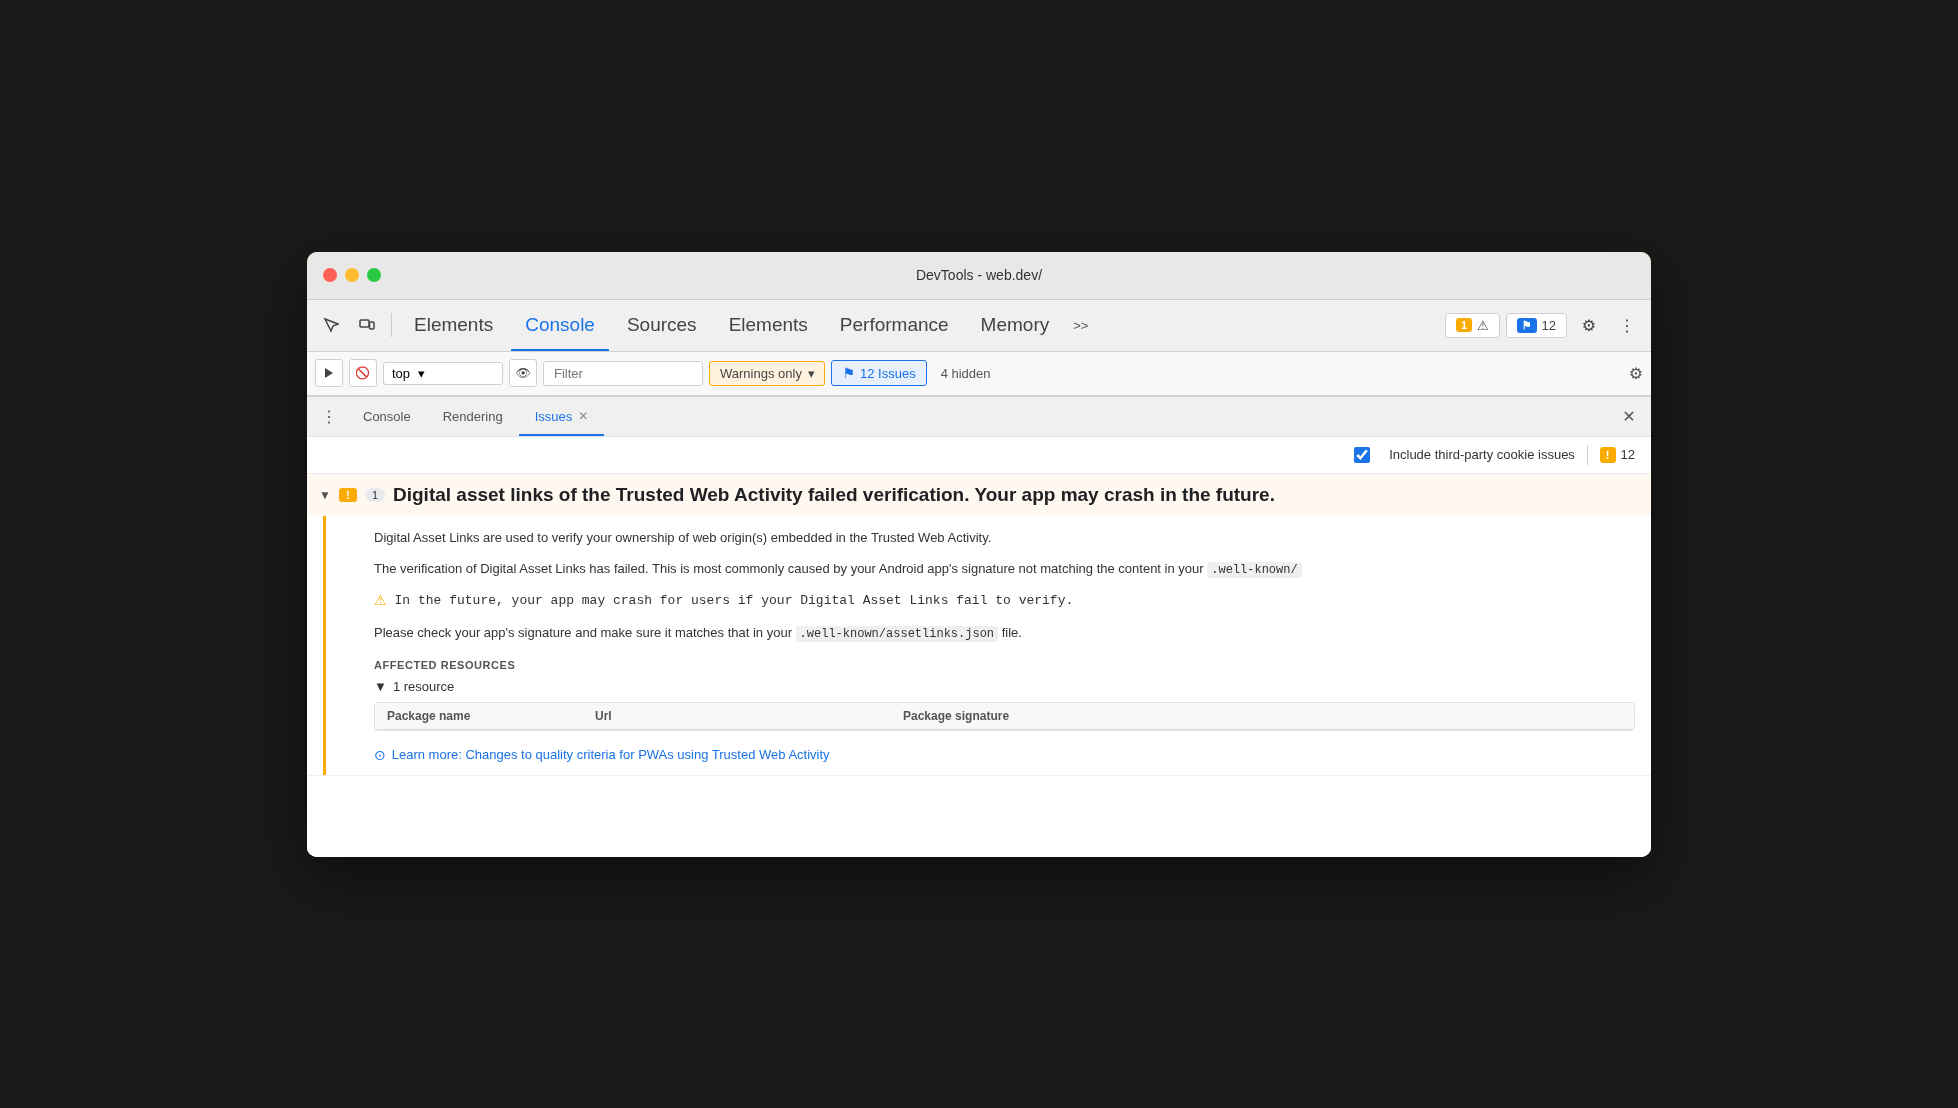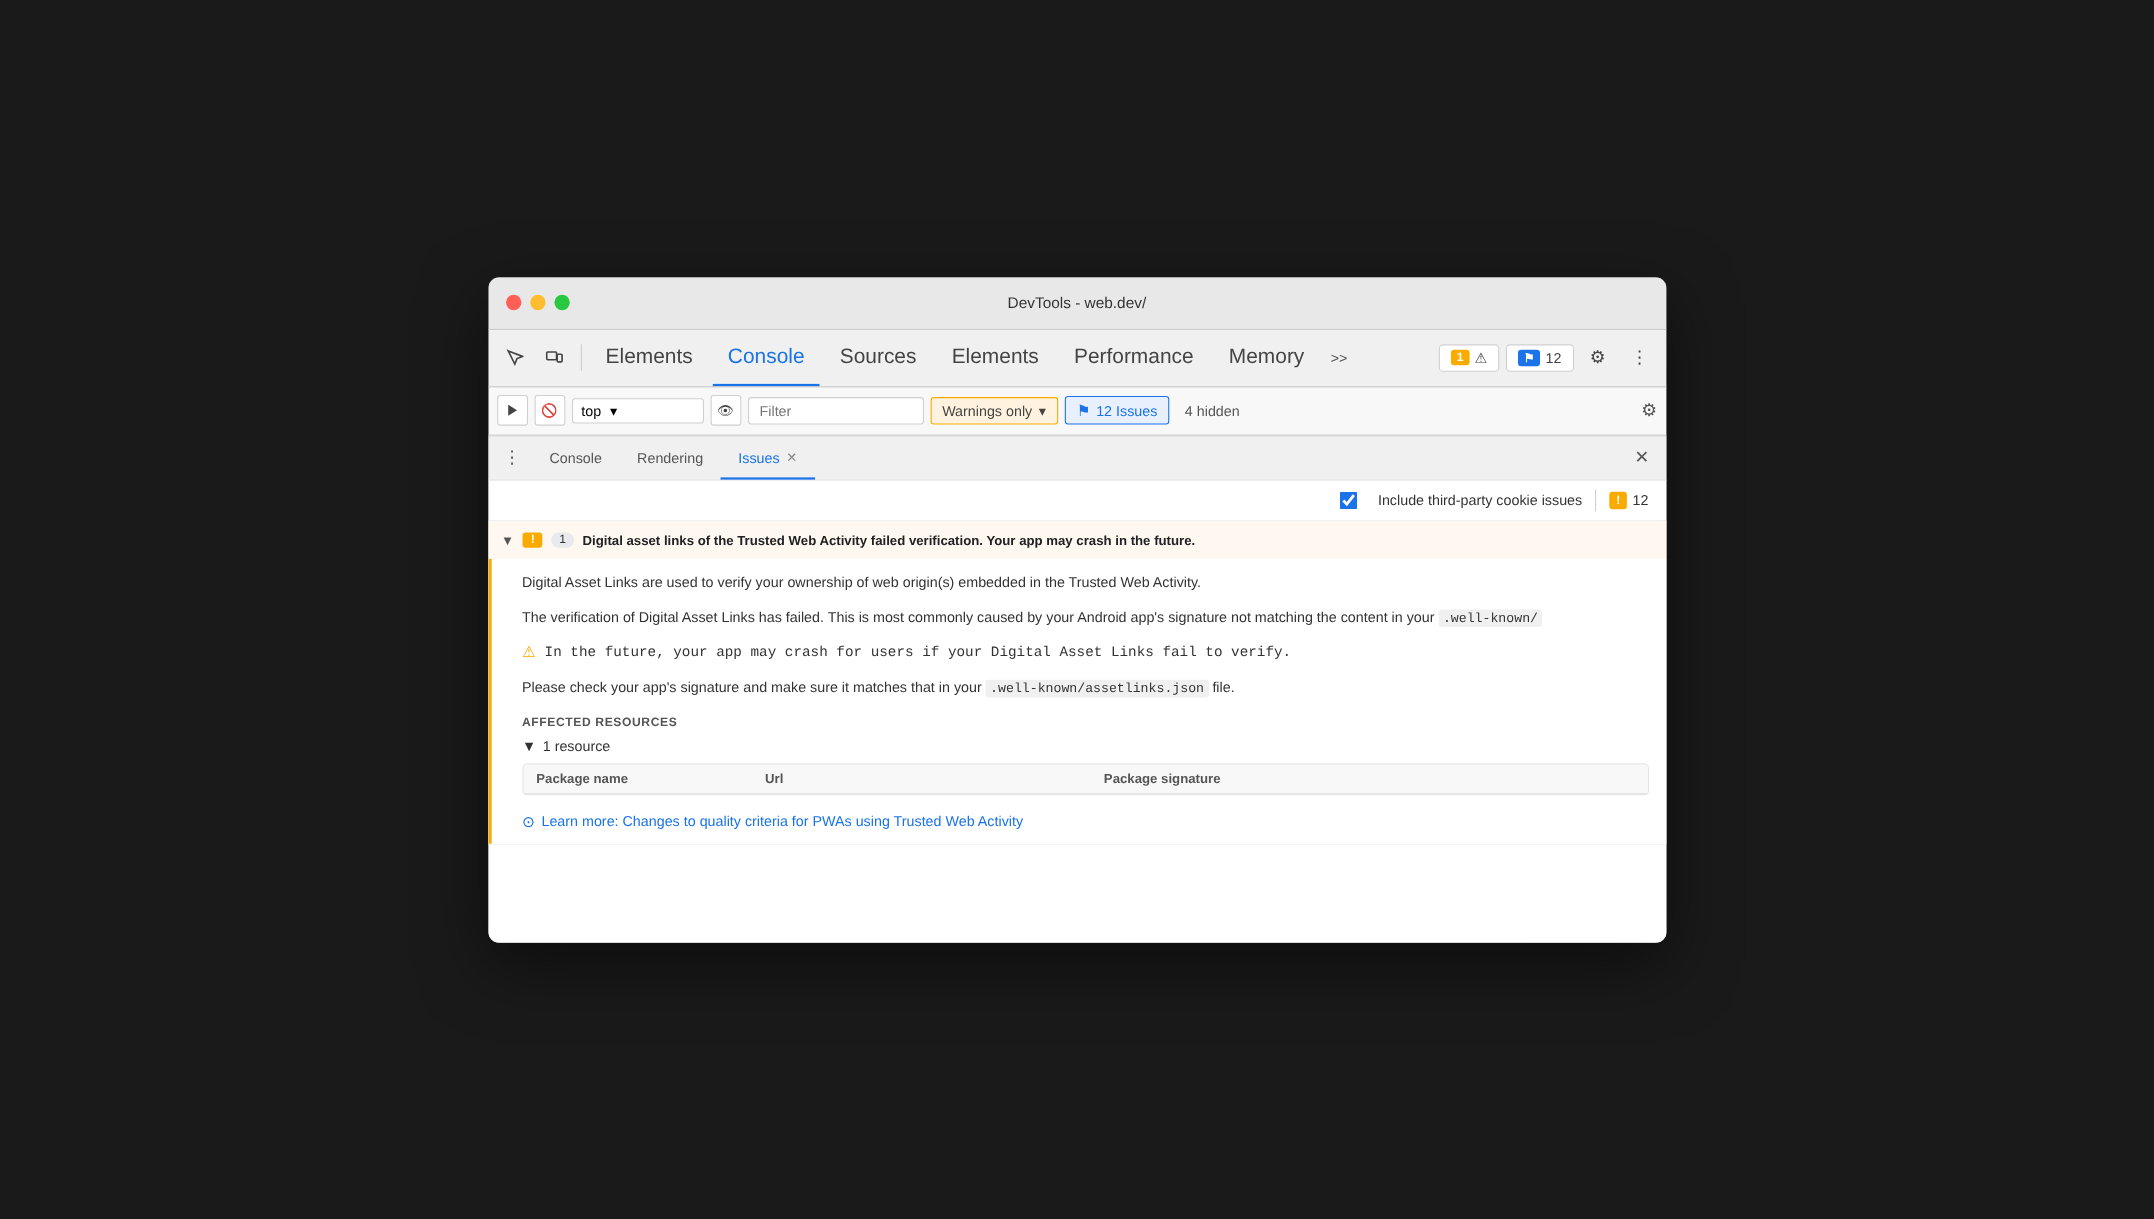--- a/index.html
+++ b/index.html
@@ -5,22 +5,22 @@
     * { box-sizing: border-box; margin: 0; padding: 0; }
     body {
       background: #1a1a1a;
       display: flex;
       justify-content: center;
       align-items: center;
       min-height: 100vh;
       font-family: -apple-system, BlinkMacSystemFont, 'Segoe UI', sans-serif;
     }
     .window {
-      width: 1071px;
-      background: #737373;
+      width: 1344px;
+      background: #84cc16;
       border-radius: 10px;
       overflow: hidden;
       box-shadow: 0 20px 60px rgba(0,0,0,0.5);
     }
     
     .titlebar {
       background: #e8e8e8;
       height: 48px;
       display: flex;
       align-items: center;
@@ -343,30 +343,30 @@
       text-align: center;
     }
     .issue-num-badge {
       background: #e8eaed;
       color: #333;
       border-radius: 10px;
       padding: 1px 7px;
       font-size: 11px;
     }
     .issue-title-text {
-      font-size: 12px;
+      font-size: 19px;
       font-weight: 600;
       color: #202124;
     }
     
     .issue-body {
-      padding: 12px 16px 12px 28px;
+      padding: 12px 16px 12px 48px;
       background: white;
       border-left: 3px solid #f9ab00;
-      margin-left: 0;
+      margin-left: 16px;
     }
     .issue-desc {
       font-size: 13px;
       color: #333;
       margin-bottom: 12px;
       line-height: 1.5;
     }
     .issue-warning-line {
       display: flex;
       align-items: flex-start;

